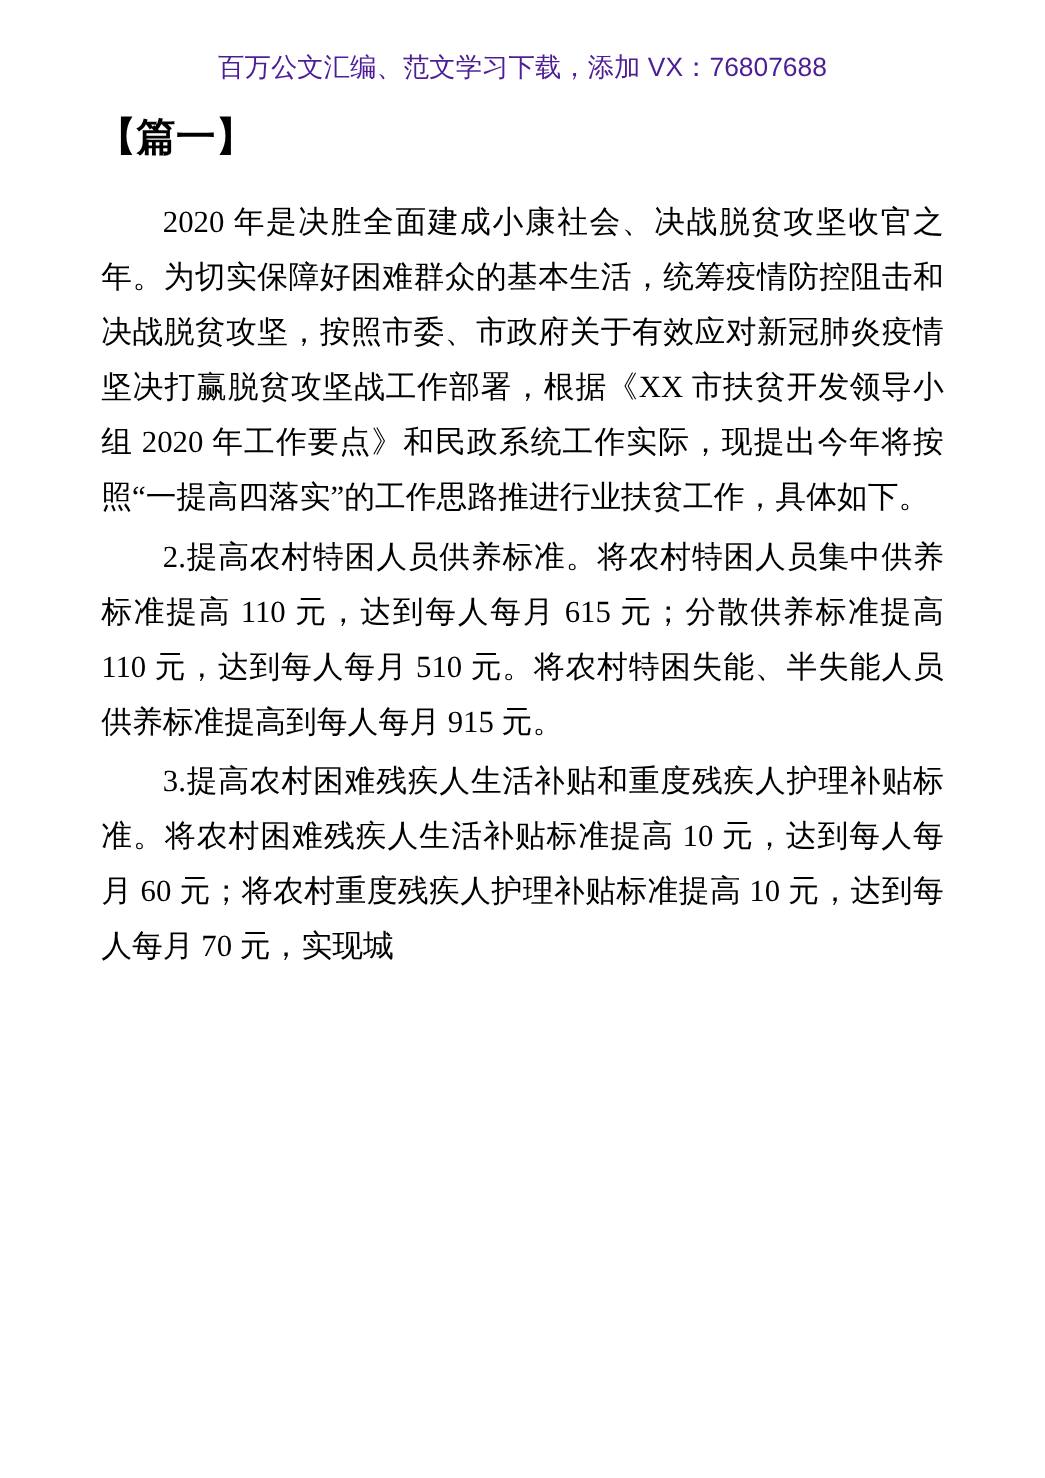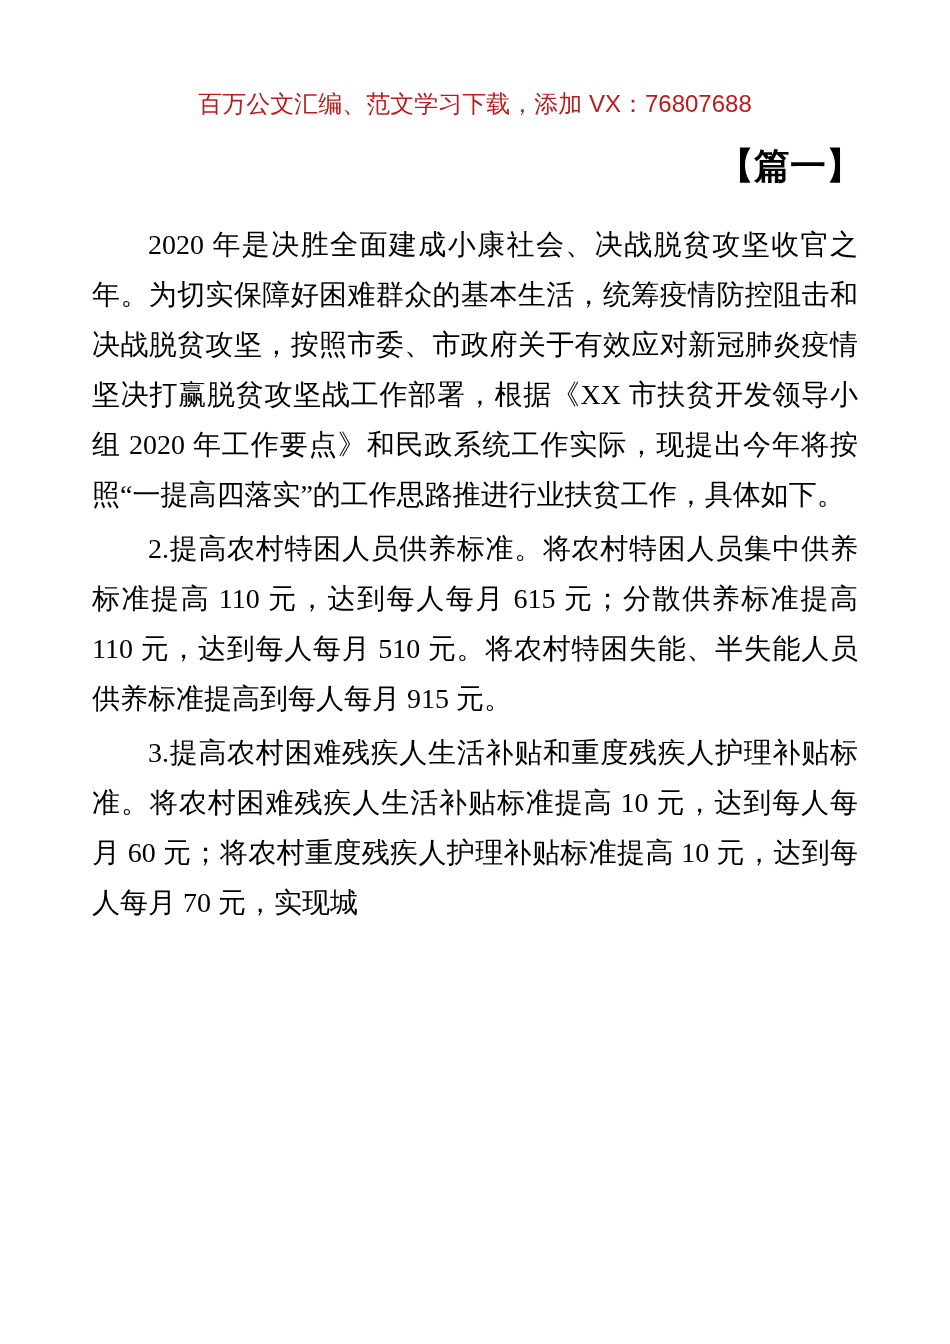--- a/index.html
+++ b/index.html
@@ -13,40 +13,40 @@
     height: 1344px;
     box-sizing: border-box;
     padding: 0 88px;
     margin: 0 auto;
     background: #ffffff;
     color: #000000;
     font-family: "Liberation Serif", serif;
     overflow: hidden;
   }
   .notice {
-    padding-top: 88px;
+    padding-top: 46px;
     text-align: center;
     font-size: 24px;
     line-height: 32px;
-    color: #b91c1c;
+    color: #4c1d95;
     font-family: "Liberation Sans", sans-serif;
     white-space: nowrap;
   }
   .doc-title {
     margin: 52px 0 0 0;
     text-align: center;
     font-size: 38px;
     line-height: 52px;
     font-weight: bold;
     font-family: "Liberation Serif", serif;
     letter-spacing: 1px;
   }
   .part-label {
     margin: 22px 0 0 0;
-    text-align: right;
+    text-align: left;
     font-size: 36px;
     line-height: 48px;
     font-weight: bold;
   }
   .body-para {
     margin: 4px;
     font-size: 28px;
     line-height: 50px;
     text-align: justify;
     text-indent: 2em;

